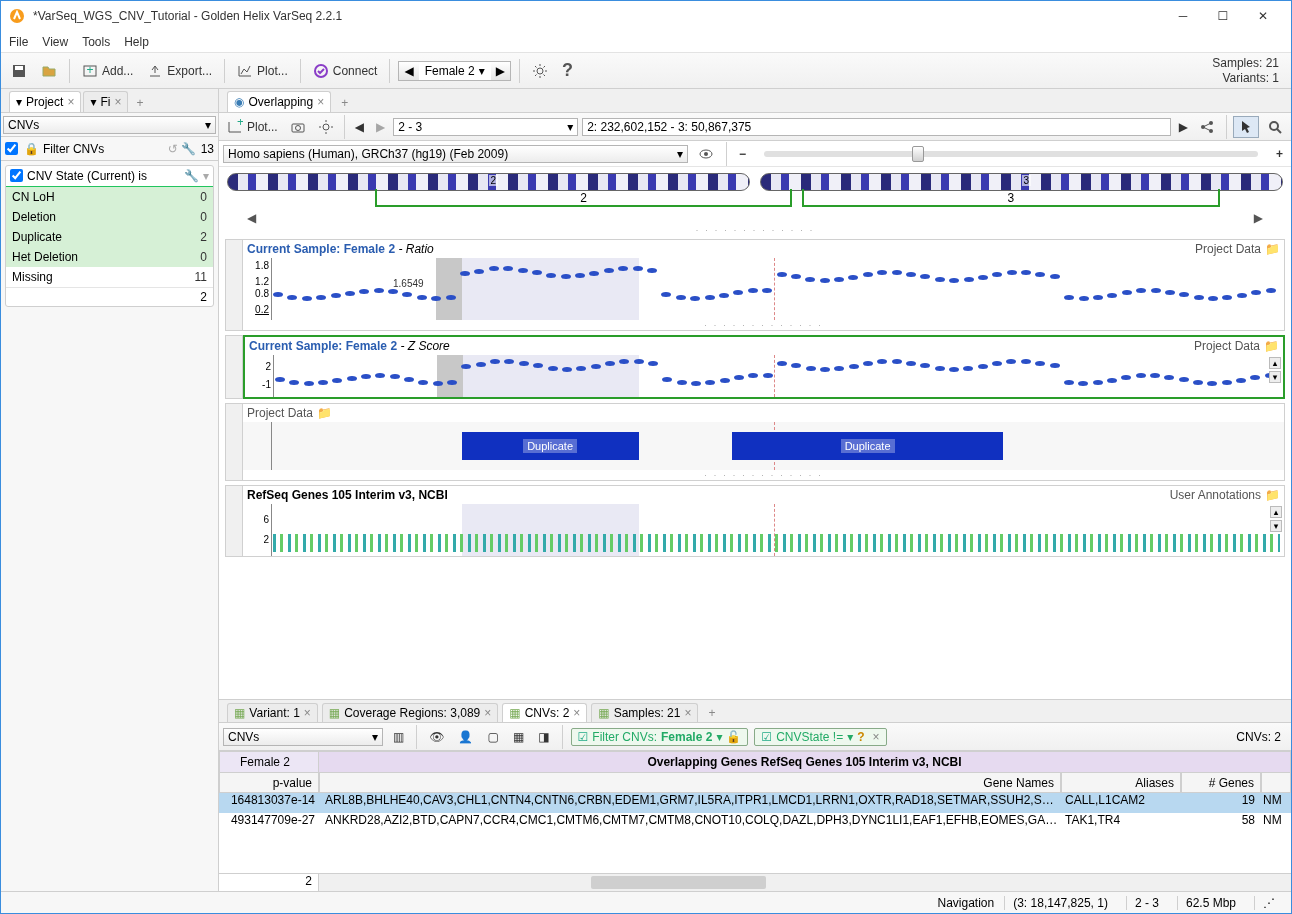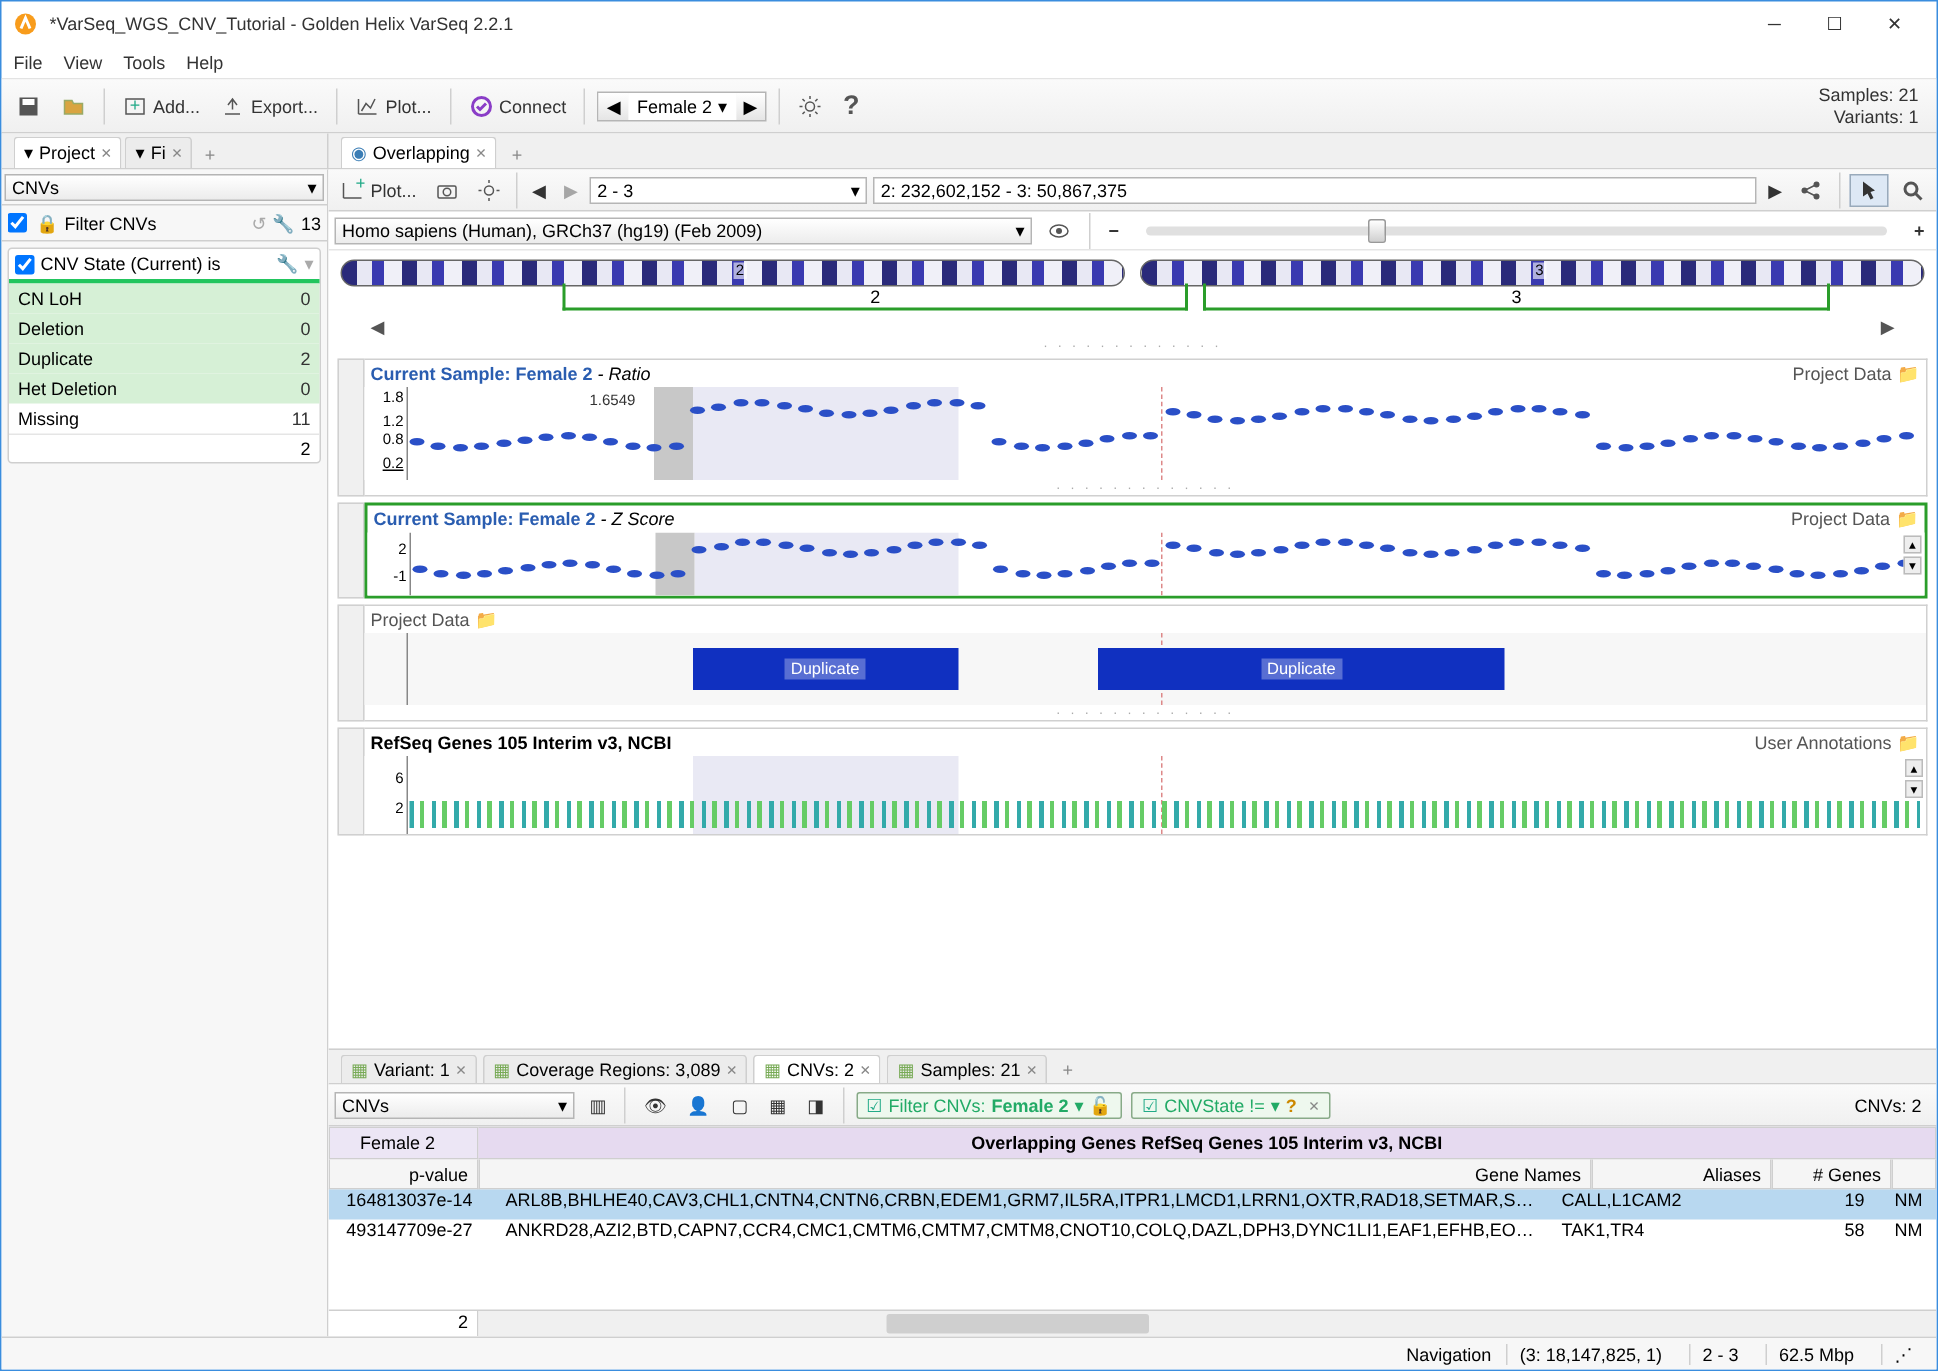--- a/index.html
+++ b/index.html
@@ -24,21 +24,21 @@
 .closex { color:#888; font-size:12px; }
 .addtab { padding:2px 6px; color:#888; }
 .workspace { display:flex; height: calc(100% - 30px - 22px - 36px - 24px - 22px); }
 .sidebar { width:218px; background:#f7f7f7; border-right:1px solid #cfcfcf; display:flex; flex-direction:column; }
 .sidebar-row1 { height:24px; border-bottom:1px solid #cfcfcf; display:flex; align-items:center; }
 .dropdown { flex:1; margin:2px; border:1px solid #b5b5b5; background:linear-gradient(#fff,#ececec); padding:1px 4px; display:flex; justify-content:space-between; align-items:center; }
 .sidebar-row2 { height:24px; border-bottom:1px solid #cfcfcf; display:flex; align-items:center; padding:0 4px; gap:4px; }
 .sidebar-row2 input[type=checkbox]{margin-right:2px;}
 .sidebar-row2 .sp { flex:1; }
 .filtergroup { margin:4px; border:1px solid #cfcfcf; background:#fff; border-radius:3px; }
-.filtergroup .hdr { padding:3px 4px; display:flex; align-items:flex-end; gap:4px; border-bottom:3px solid #22c55e;}
+.filtergroup .hdr { padding:3px 4px; display:flex; align-items:flex-start; gap:4px; border-bottom:1px solid #22c55e;}
 .filtergroup .row { display:flex; padding:3px 6px; }
 .filtergroup .row.hl { background:#d6f0d6; }
 .filtergroup .row .lbl { flex:1; }
 .filtergroup .row .cnt { color:#333; }
 .filtergroup .ftr { display:flex; justify-content:flex-end; padding:2px 6px; border-top:1px solid #e5e5e5;}
 .main { flex:1; display:flex; flex-direction:column; background:#fff; overflow:hidden; }
 .gb-toolbar { height:28px; background:linear-gradient(#fafafa,#f0f0f0); border-bottom:1px solid #cfcfcf; display:flex; align-items:center; padding:0 4px; gap:4px; }
 .gb-toolbar .reg1 { border:1px solid #b5b5b5; background:#fff; padding:1px 4px; width:185px; display:flex; justify-content:space-between; }
 .gb-toolbar .reg2 { border:1px solid #b5b5b5; background:#fff; padding:1px 4px; flex:1; }
 .gb-row2 { height:26px; display:flex; align-items:center; padding:0 4px; gap:6px; border-bottom:1px solid #e5e5e5; }
@@ -90,21 +90,21 @@
 .thead1 { display:flex; height:22px; }
 .thead1 .c1 { width:100px; background:#ece6f5; border:1px solid #cfcfcf; display:flex; align-items:center; padding-left:20px;}
 .thead1 .c2 { flex:1; background:#e6daf0; border:1px solid #cfcfcf; border-left:none; display:flex; align-items:center; justify-content:center; font-weight:600;}
 .thead2 { display:flex; height:20px; }
 .thead2 div { border:1px solid #cfcfcf; border-top:none; background:#f5f5f5; display:flex; align-items:center; padding:0 6px; }
 .thead2 .c1{width:100px; justify-content:flex-end;}
 .thead2 .c2{flex:1; justify-content:flex-end;}
 .thead2 .c3{width:120px; justify-content:flex-end;}
 .thead2 .c4{width:80px; justify-content:flex-end;}
 .thead2 .c5{width:30px;}
-.trow { display:flex; height:20px;gap:12px; }
+.trow { display:flex; height:20px; }
 .trow.sel { background:#b8d8f0; }
 .trow .c1{width:100px; text-align:right; padding-right:4px;}
 .trow .c2{flex:1; padding-left:6px; white-space:nowrap; overflow:hidden; text-overflow:ellipsis;}
 .trow .c3{width:120px; padding-left:4px;}
 .trow .c4{width:80px; text-align:right; padding-right:6px;}
 .trow .c5{width:30px; padding-left:2px;}
 .table-footer { height:18px; border-top:1px solid #cfcfcf; display:flex; }
 .table-footer .c1{width:100px; text-align:right; padding-right:6px; border-right:1px solid #cfcfcf;}
 .table-footer .scroll { flex:1; background:#f0f0f0; position:relative;}
 .table-footer .scroll .thumb{position:absolute; left:28%; width:18%; top:2px; bottom:2px; background:#cfcfcf; border-radius:2px;}
@@ -393,21 +393,21 @@
           <div class="ticks-line"></div>
           <div class="yaxis">
             <span class="tick" style="top:2px;">1.8</span>
             <span class="tick" style="top:18px;">1.2</span>
             <span class="tick" style="top:30px;">0.8</span>
             <span class="tick" style="top:46px;text-decoration:underline;">0.2</span>
           </div>
           <div class="hl-region" style="left:21%; width:17%; background:#e0e0f0; opacity:0.7;"></div>
           <div class="hl-region" style="left:18.5%; width:2.5%; background:#c8c8c8;"></div>
           <div class="vline" style="left:51%;"></div>
-          <span class="ann" style="left:150px; top:4px;">1.6549</span>
+          <span class="ann" style="left:150px; top:20px;">1.6549</span>
           <div class="scatter-dots" id="ratio-dots">
               <div class="dot" style="left: 0%; top: 32px;"></div>
               <div class="dot" style="left: 1.42857%; top: 34.5769px;"></div>
               <div class="dot" style="left: 2.85714%; top: 35.9418px;"></div>
               <div class="dot" style="left: 4.28571%; top: 35.4528px;"></div>
               <div class="dot" style="left: 5.71429%; top: 33.34px;"></div>
               <div class="dot" style="left: 7.14286%; top: 30.5969px;"></div>
               <div class="dot" style="left: 8.57143%; top: 28.5137px;"></div>
               <div class="dot" style="left: 10%; top: 28.0702px;"></div>
               <div class="dot" style="left: 11.4286%; top: 29.4749px;"></div>

